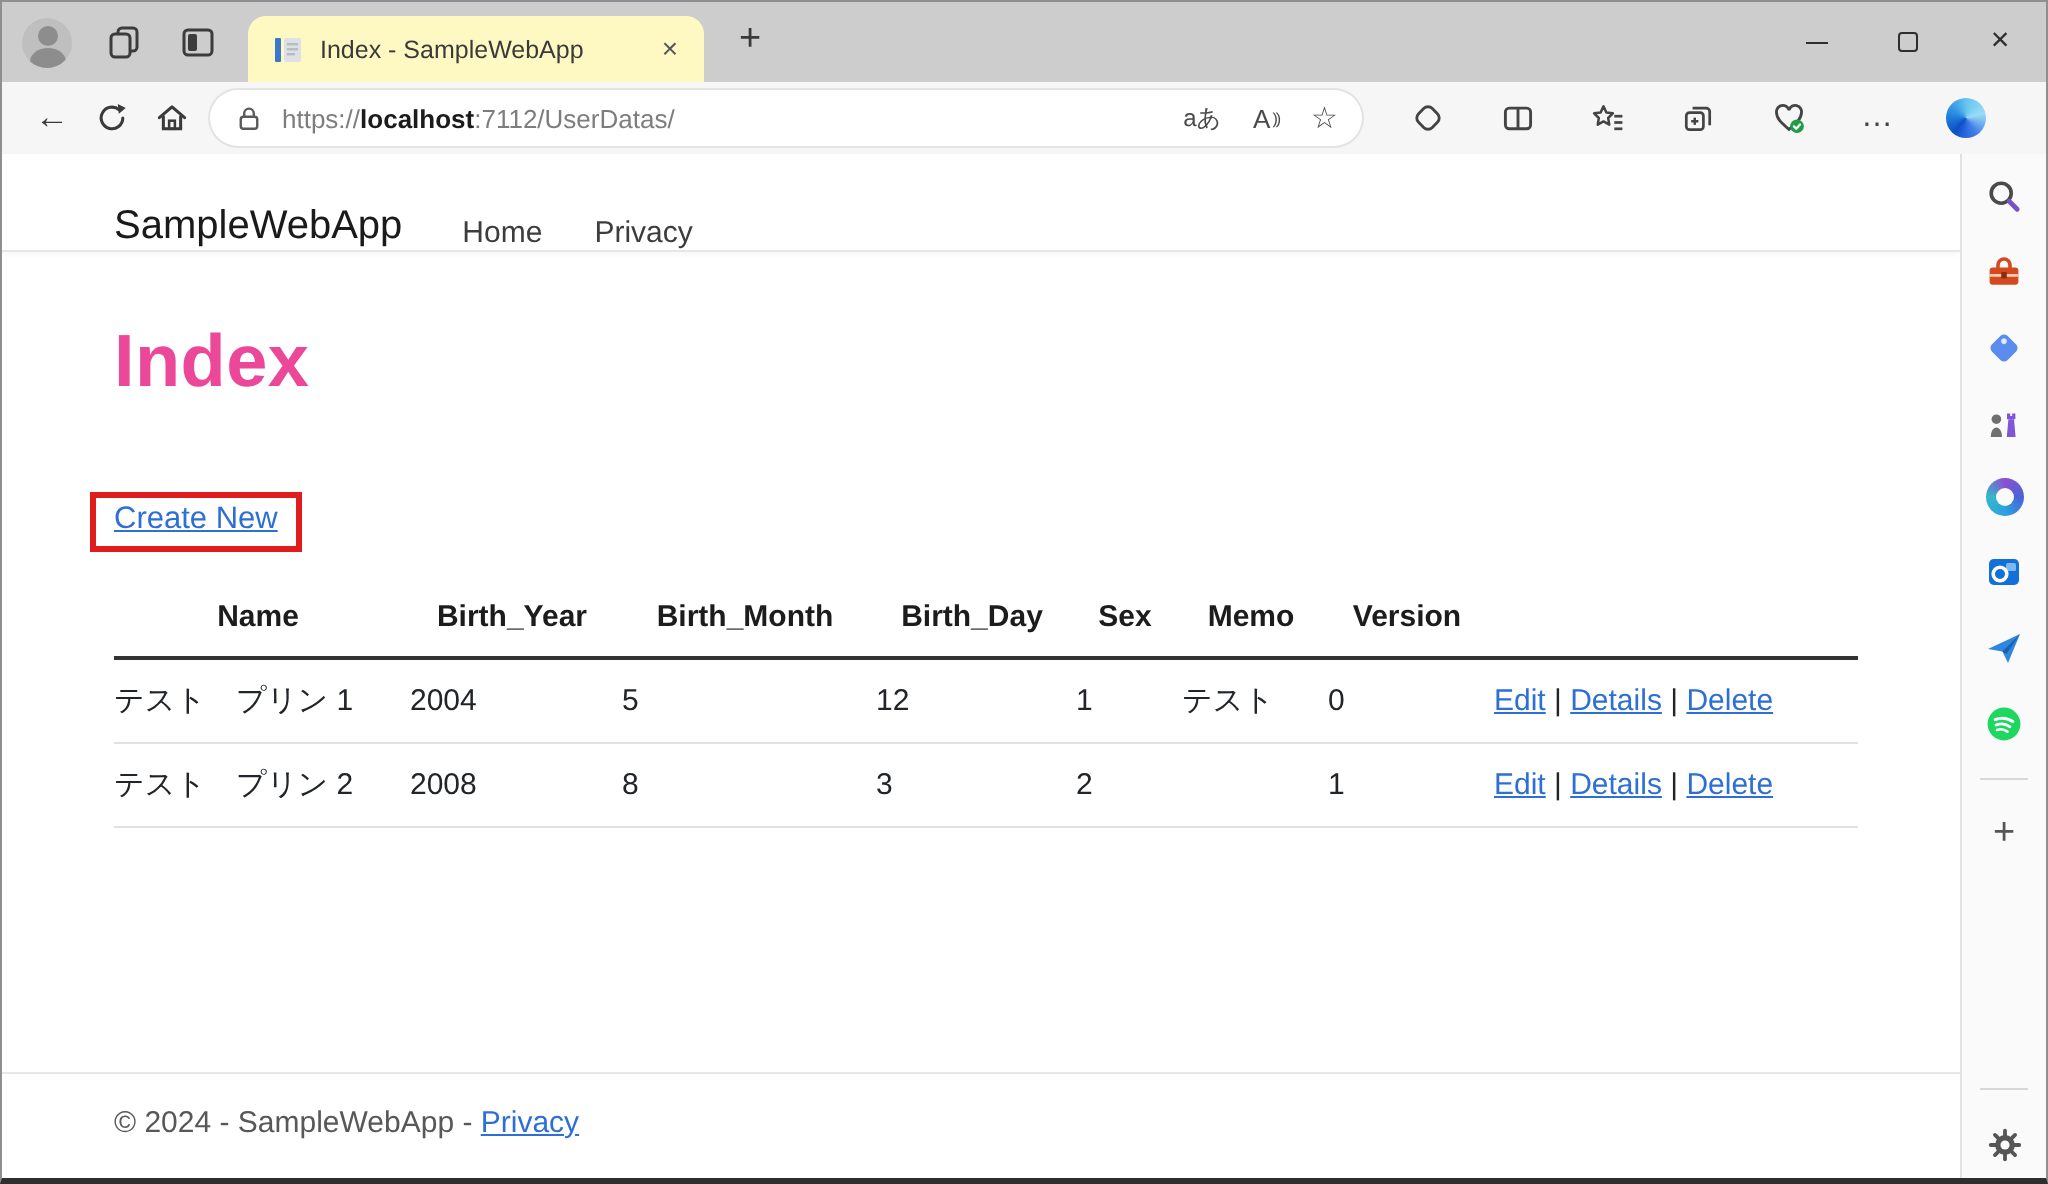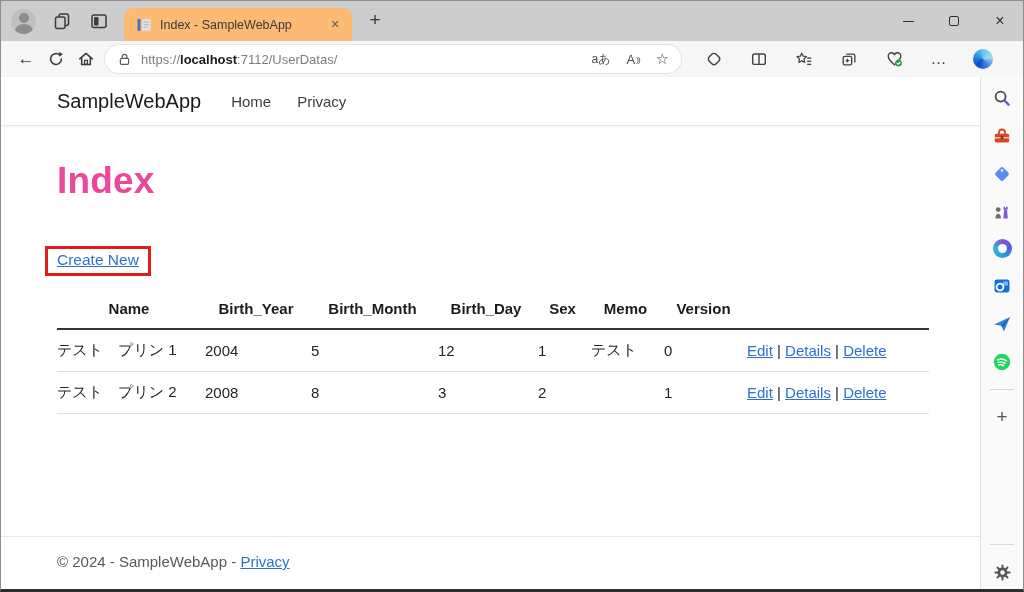--- a/index.html
+++ b/index.html
@@ -8,21 +8,21 @@
   .window { width:1024px; height:592px; background:#fff; border:1px solid #8f8f8f;
             border-bottom:3px solid #2e2e2e; display:flex; flex-direction:column; overflow:hidden; }
 
   
   .titlebar { height:40px; background:var(--titlebar,#cdcdcd); display:flex; align-items:stretch; flex:none; }
   .tb-left { display:flex; align-items:center; gap:15px; padding:0 6px 0 10px; }
   .avatar { width:25px; height:25px; border-radius:50%; background:#bfbfbf; position:relative; overflow:hidden; }
   .avatar::before { content:""; position:absolute; left:7.5px; top:4px; width:10px; height:10px; border-radius:50%; background:#8d8d8d; }
   .avatar::after  { content:""; position:absolute; left:3.5px; top:15px; width:18px; height:14px; border-radius:50%; background:#8d8d8d; }
   .chrome-ico { display:flex; align-items:center; justify-content:center; width:22px; height:22px; }
-  .tab { align-self:flex-end; width:228px; height:33px; background:#fdba74; border-radius:9px 9px 0 0;
+  .tab { align-self:flex-end; width:228px; height:33px; background:#fef9c3; border-radius:9px 9px 0 0;
          display:flex; align-items:center; gap:8px; padding:0 8px 0 12px; margin-left:8px; }
   .tab-title { flex:1; font-size:12.5px; color:#3a3a3a; white-space:nowrap; overflow:hidden; }
   .tab-close { font-size:14px; color:#555; width:18px; height:18px; line-height:17px; text-align:center; border-radius:4px; cursor:default; }
   .newtab { align-self:center; font-size:19px; color:#3a3a3a; width:30px; height:28px; text-align:center; line-height:26px; margin-left:8px; }
   .win-controls { margin-left:auto; display:flex; }
   .win-btn { width:46px; display:flex; align-items:center; justify-content:center; color:#2e2e2e; font-size:14px; }
   .glyph-min { display:block; width:11px; height:0; border-top:1.5px solid #2e2e2e; }
   .glyph-max { display:block; width:10px; height:10px; border:1.4px solid #2e2e2e; border-radius:2px; }
 
   
@@ -37,21 +37,21 @@
   .read-aloud-marks { font-size:8px; color:#4a4a4a; margin-left:1px; letter-spacing:-1px; }
   .tb-icons { display:flex; align-items:center; gap:23px; margin-left:22px; }
   .copilot { width:20px; height:20px; border-radius:50%;
              background:conic-gradient(from 220deg, #0b50c8, #2a8de0, #68c6f0, #9adcf5, #3f7de8, #0b50c8); }
 
   
   .content { flex:1; display:flex; min-height:0; }
   .main { flex:1; background:#fff; display:flex; flex-direction:column; min-width:0; }
 
   
-  .site-navbar { height:49px; flex:none; background:#fff; display:flex; align-items:center;
+  .site-navbar { height:49px; flex:none; background:#fff; display:flex; align-items:flex-end;
                  padding:0 56px; border-bottom:1px solid #e7e7e7; box-shadow:0 1px 3px rgba(0,0,0,.04); }
   .brand { font-size:20px; color:#1a1a1a; text-decoration:none; margin-right:30px; }
   .site-link { font-size:15px; color:#3d3d3d; text-decoration:none; margin-right:26px; }
 
   
   .page { flex:1; padding:22px 56px 0; min-height:0; }
   h1.page-title { font-size:37px; font-weight:700; color:#ec4899; margin:12px 0 12px; letter-spacing:.2px; }
   .create-wrap { display:inline-block; border:3px solid var(--annotation,#e01c1c); padding:2px 9px 4px; margin-left:-12px;margin-top:32px; }
   a.blue-link { color:var(--link,#2e6fd6); text-decoration:underline; font-size:15.5px; }
 

